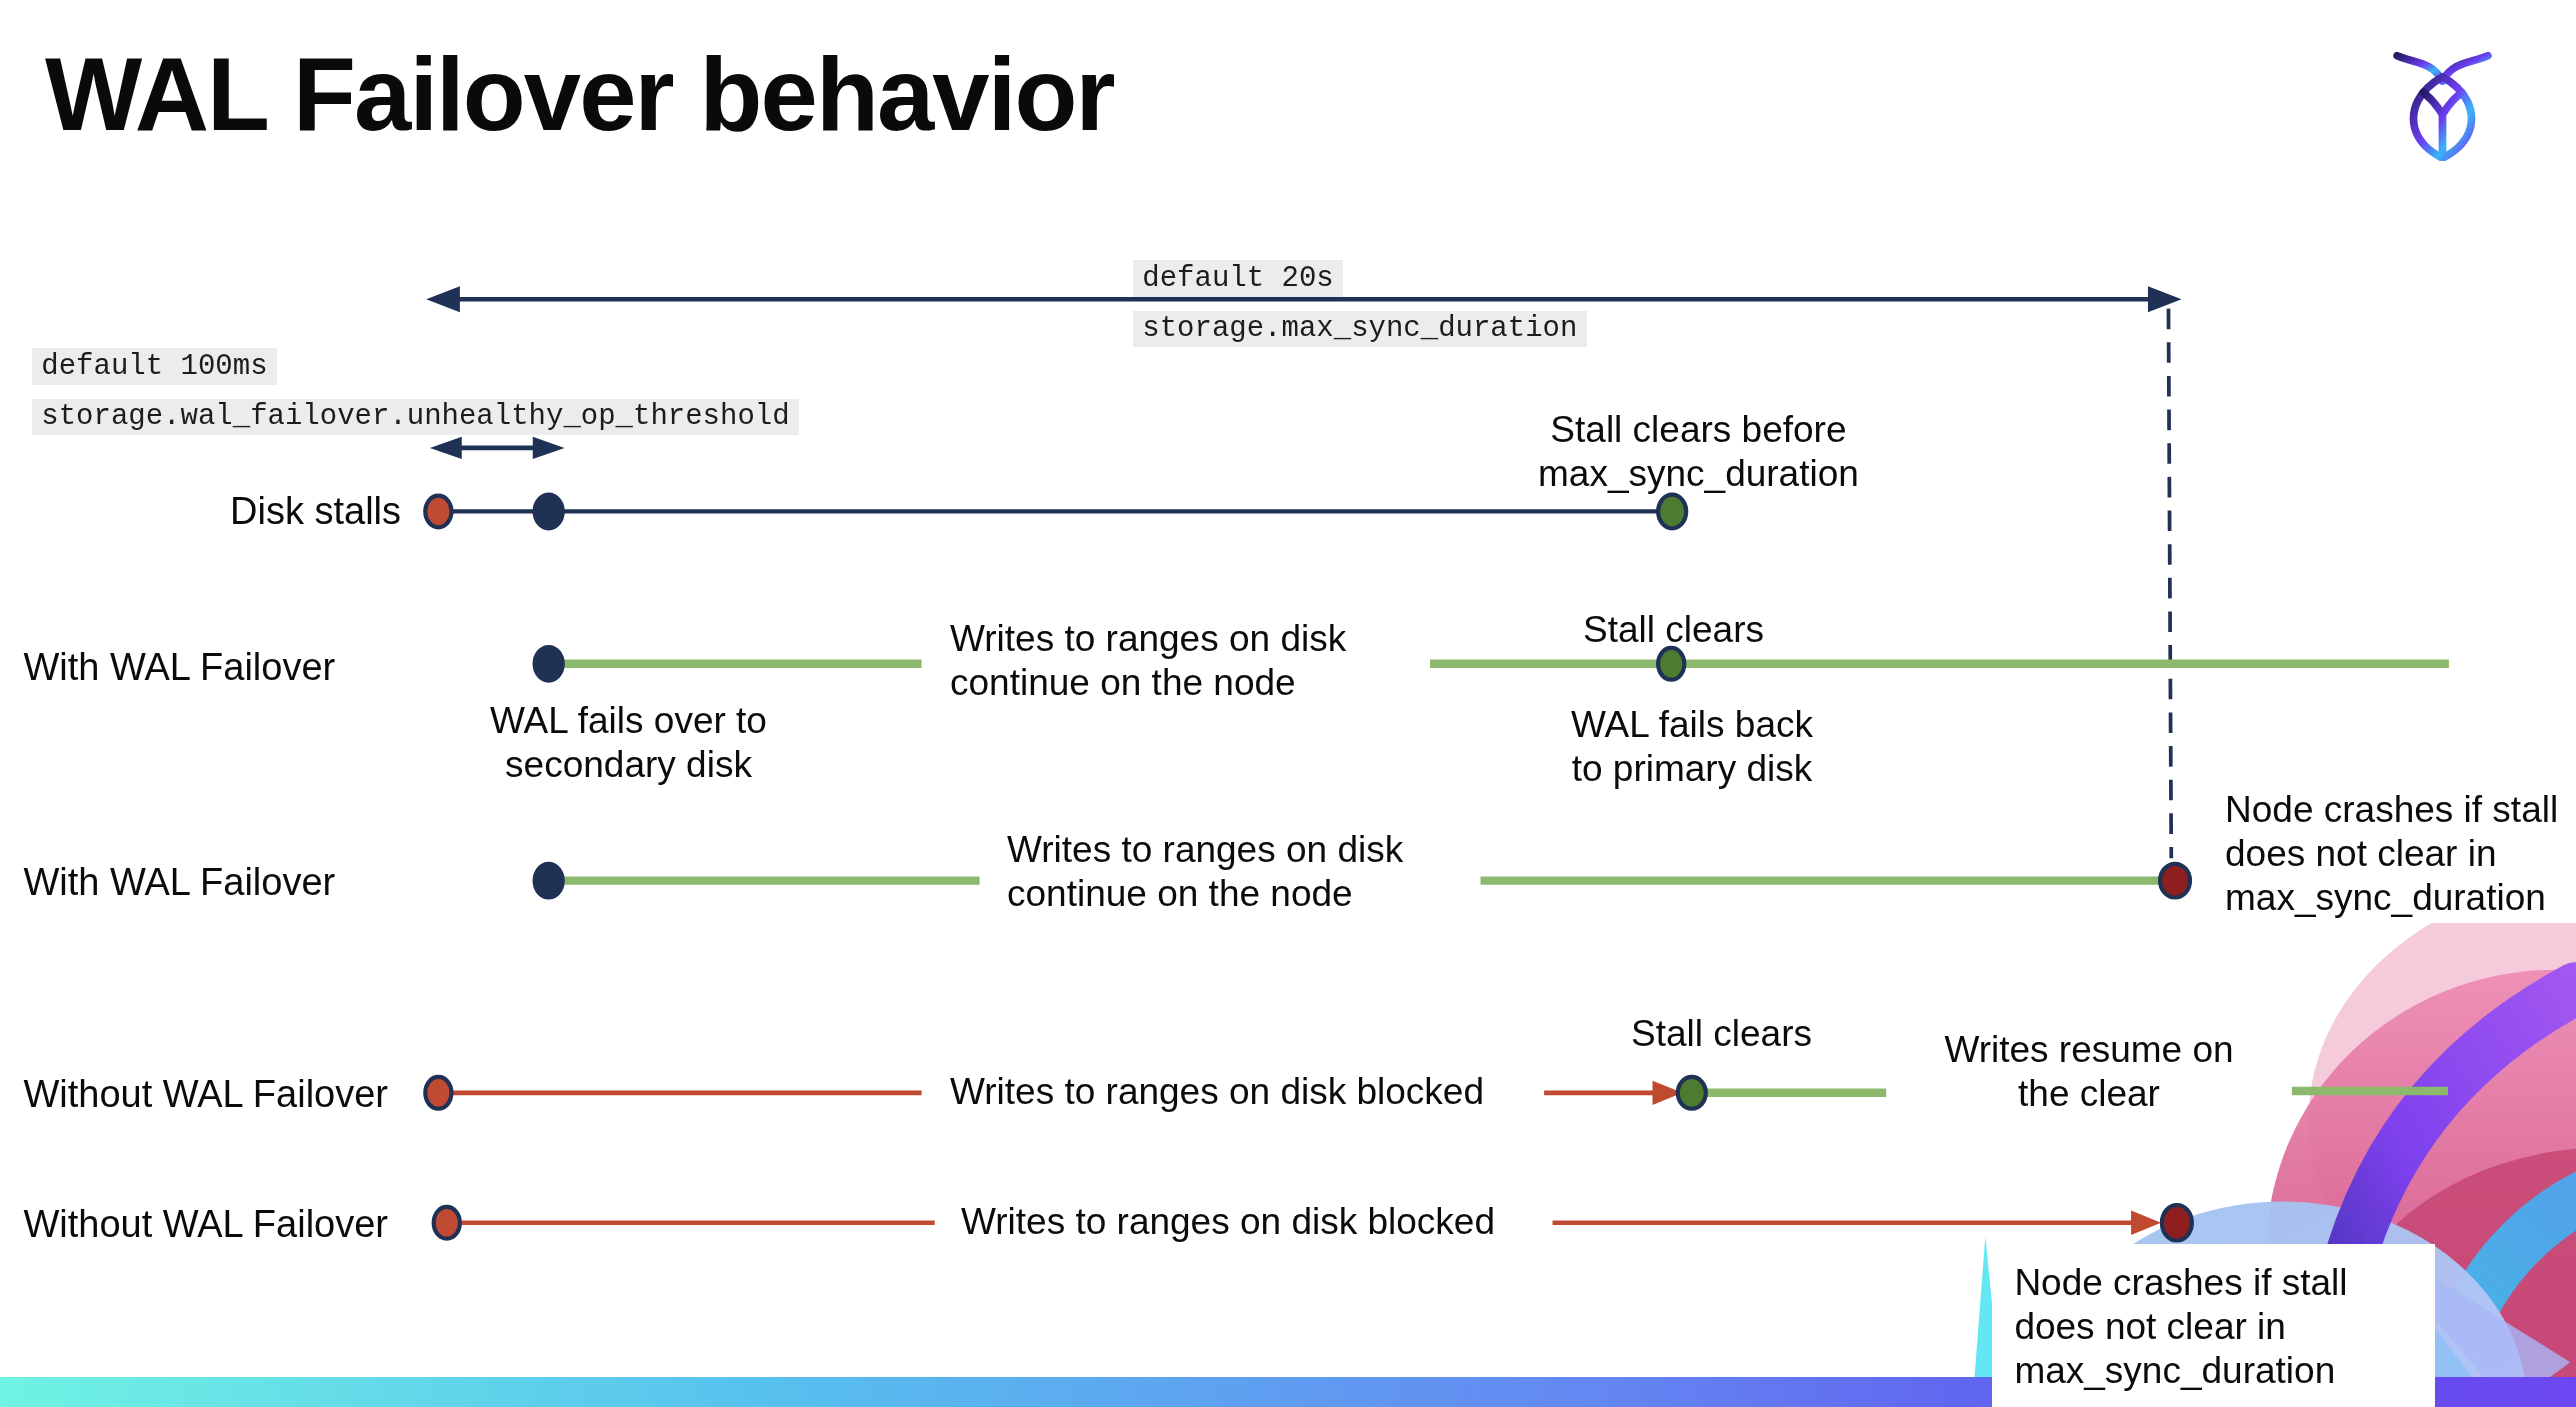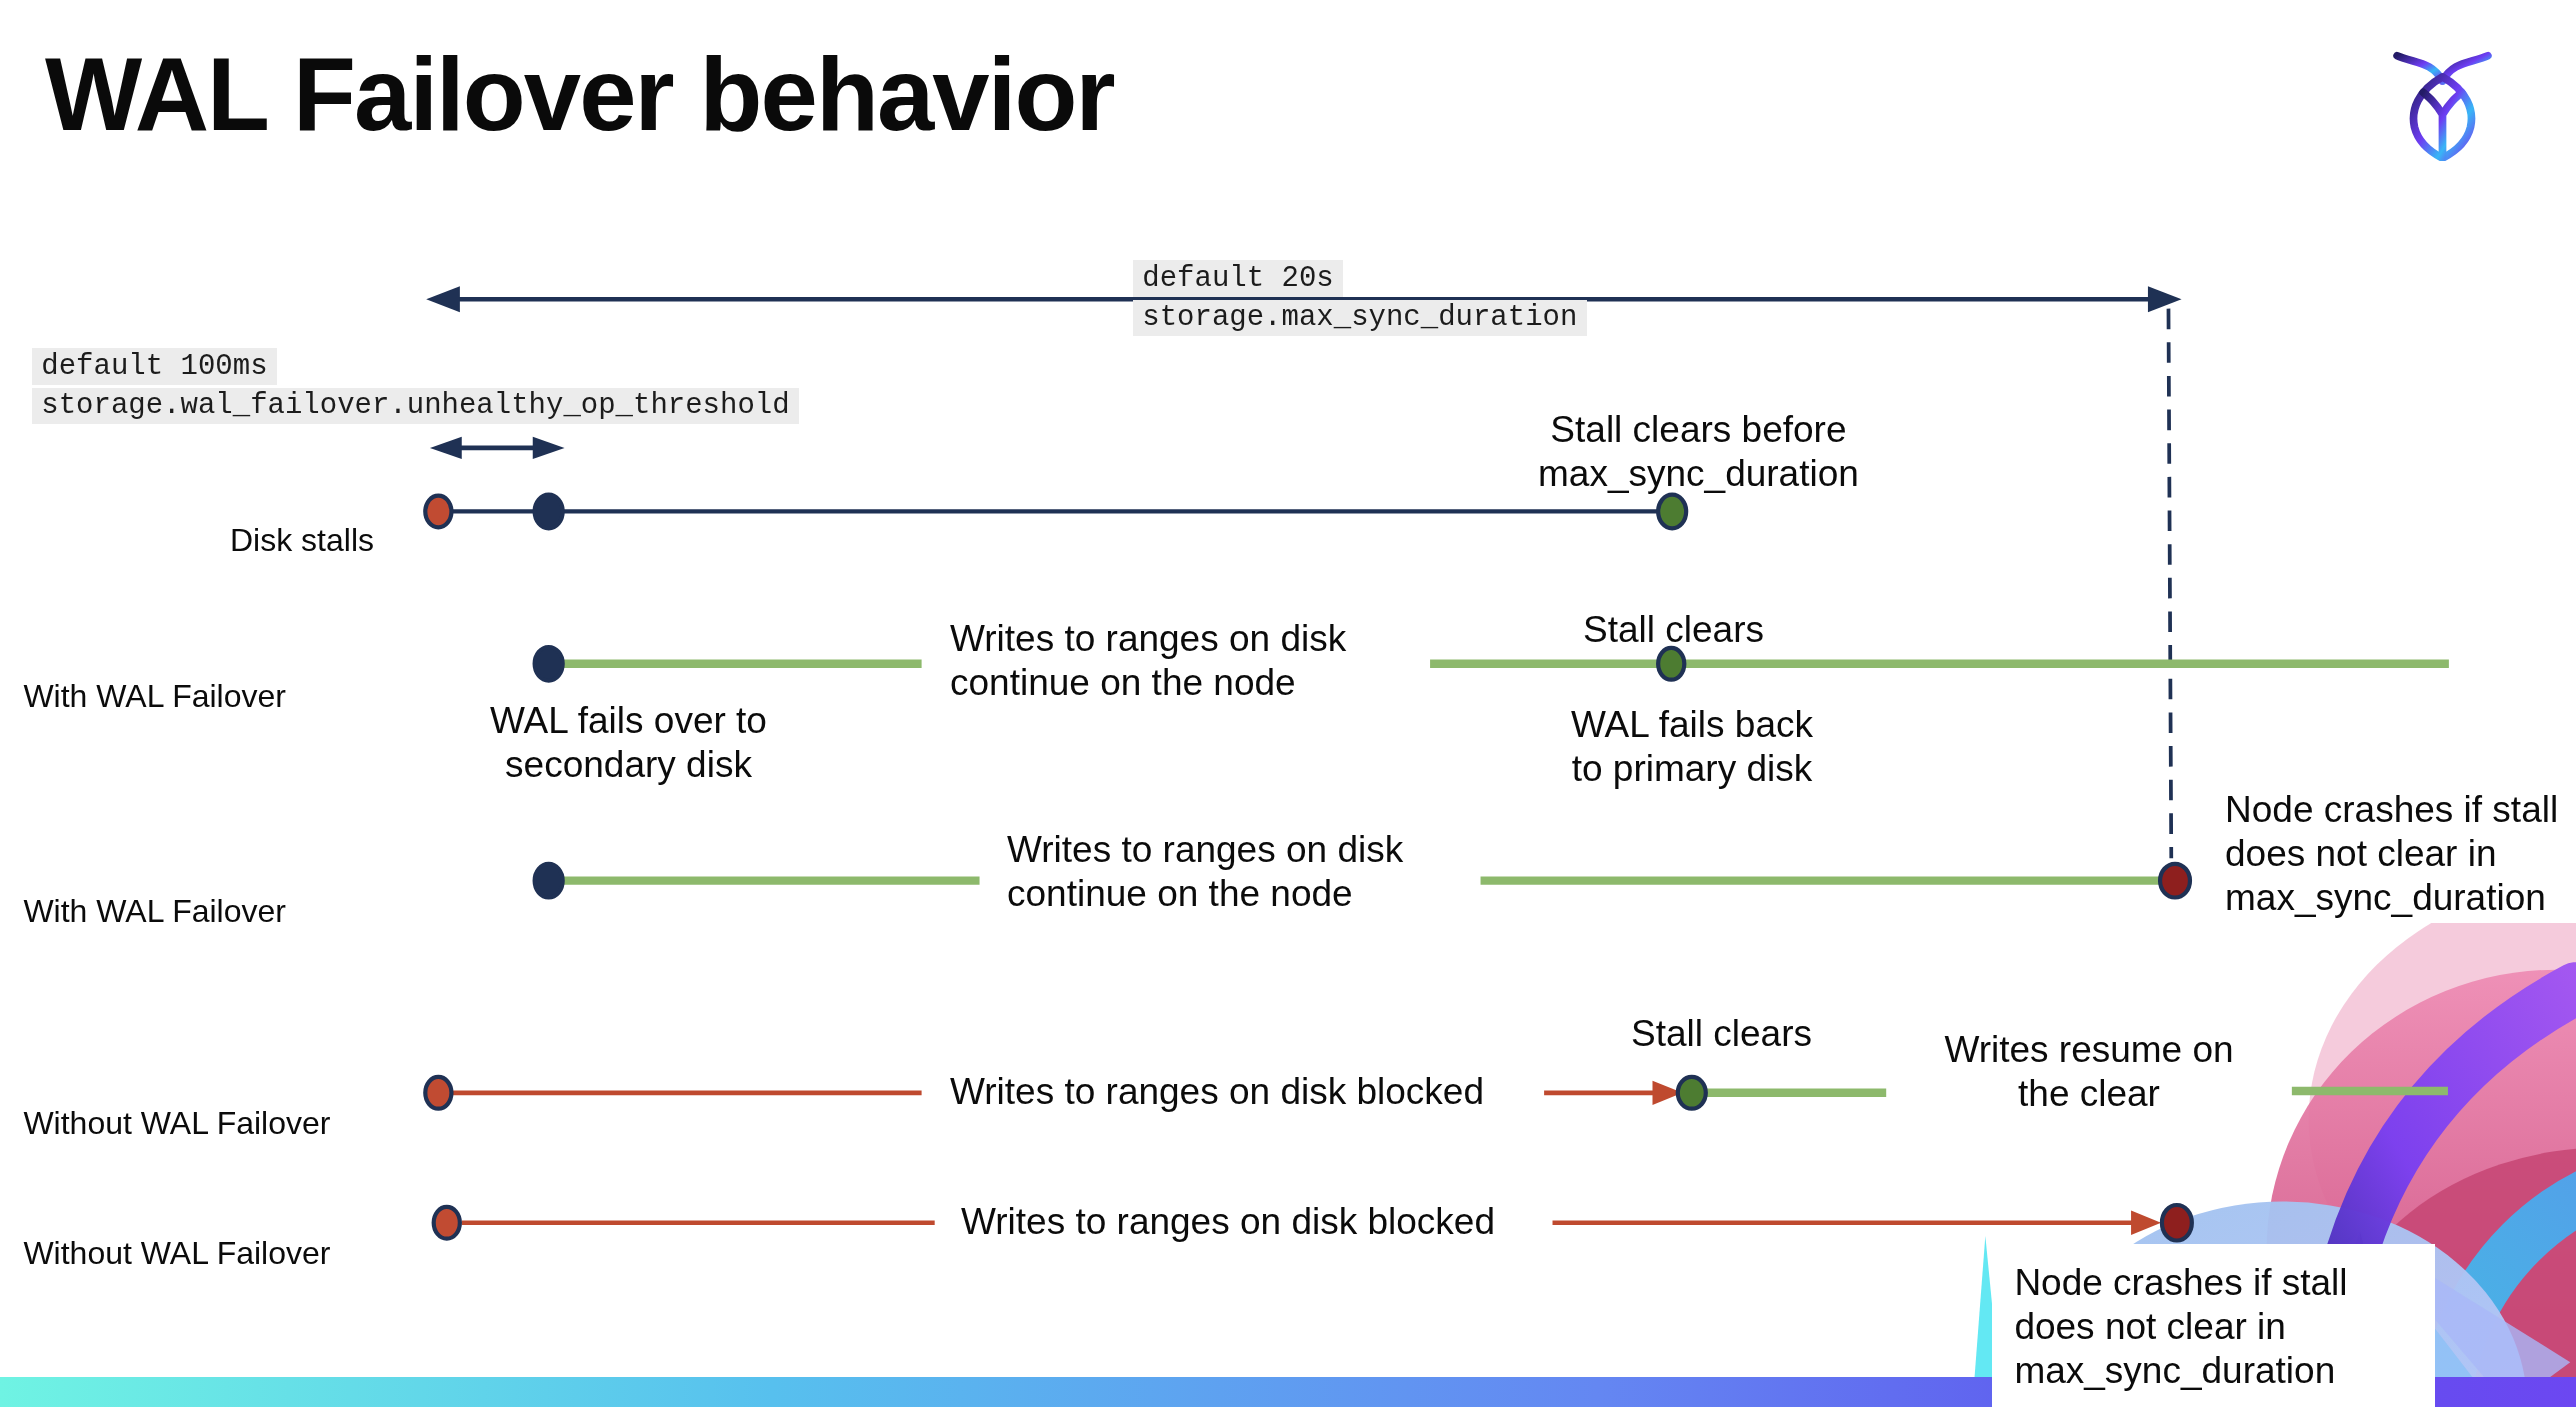--- a/index.html
+++ b/index.html
@@ -5,25 +5,25 @@
   html,body{margin:0;padding:0;background:#ffffff;}
   :root{
     --navy:#1f3154; --green-line:#8db96c; --green-dot:#4d7c31;
     --red:#bf4a2f; --red-dot:#c14b32; --maroon:#8e1f1e; --code-bg:#ececec;
   }
   .slide{position:relative;width:2576px;height:1408px;overflow:hidden;background:#fff;
          font-family:"Liberation Sans","DejaVu Sans",sans-serif;color:#0b0b0b;}
   .abs{position:absolute;}
   .title{left:45px;top:39px;font-size:103px;line-height:112px;font-weight:bold;
          letter-spacing:-1.9px;color:#0a0a0a;text-align:right;}
-  .mono-label{display:flex;flex-direction:column;align-items:flex-start;gap:3px;z-index:6;}
+  .mono-label{display:flex;flex-direction:column;align-items:flex-start;gap:14px;z-index:6;}
   .mono-label span{display:inline-block;background:var(--code-bg);color:#1c1c1c;
          font-family:"Liberation Mono","DejaVu Sans Mono",monospace;
          font-size:29px;line-height:31px;padding:2.8px 9.3px;}
-  .rowlabel{font-size:32px;line-height:45px;z-index:6;margin-top:29px;}
+  .rowlabel{font-size:38px;line-height:45px;z-index:6;}
   .caption{font-size:37px;line-height:44px;white-space:pre-line;z-index:6;}
   .center{text-align:center;}
   .layer{position:absolute;left:0;top:0;}
   .footer-bar{left:0;top:1377px;width:2576px;height:31px;z-index:2;
       background:linear-gradient(90deg,#6ff3e3 0%,#57c0ee 30%,#6487f2 62%,#5e53ee 85%,#6c47f1 100%);}
   .crash-box{left:1992px;top:1244px;width:443px;height:164px;background:#ffffff;z-index:3;}
   .crash-box .caption{position:absolute;left:22.4px;top:17px;}
 </style>
 </head>
 <body>

